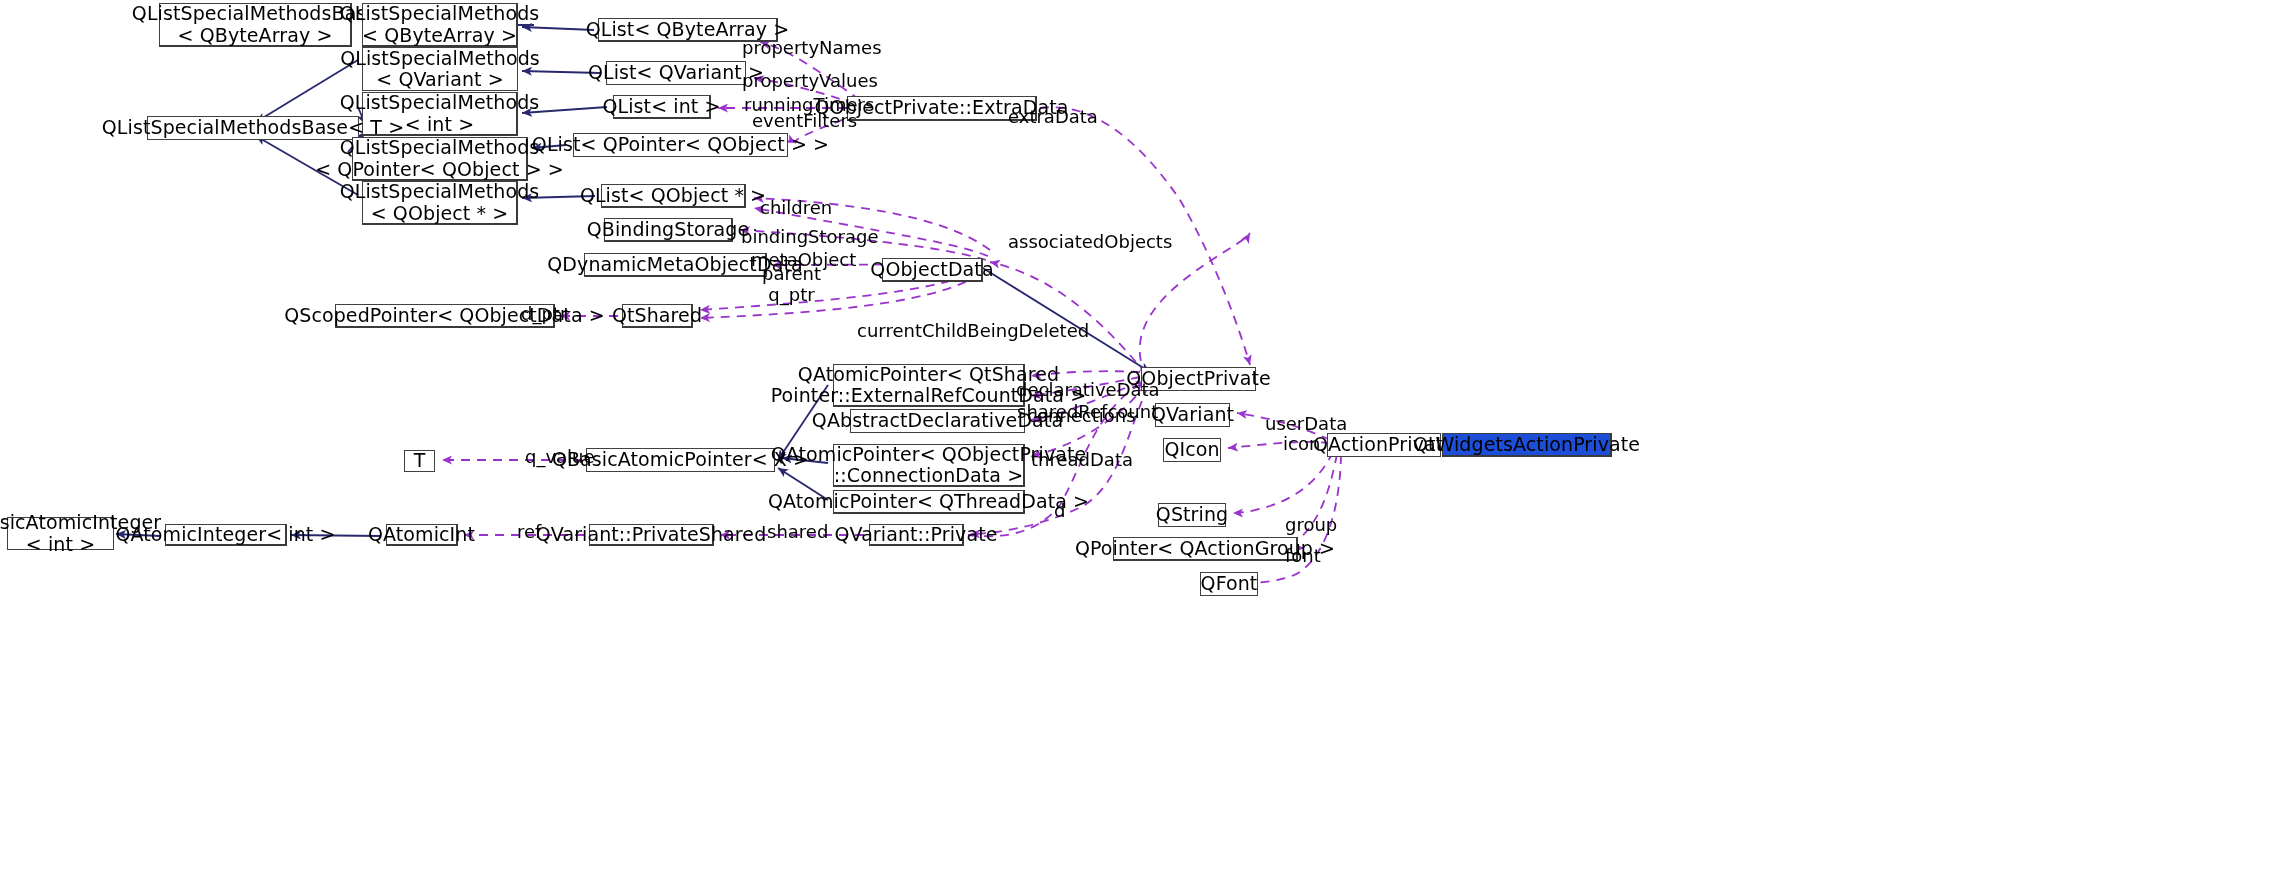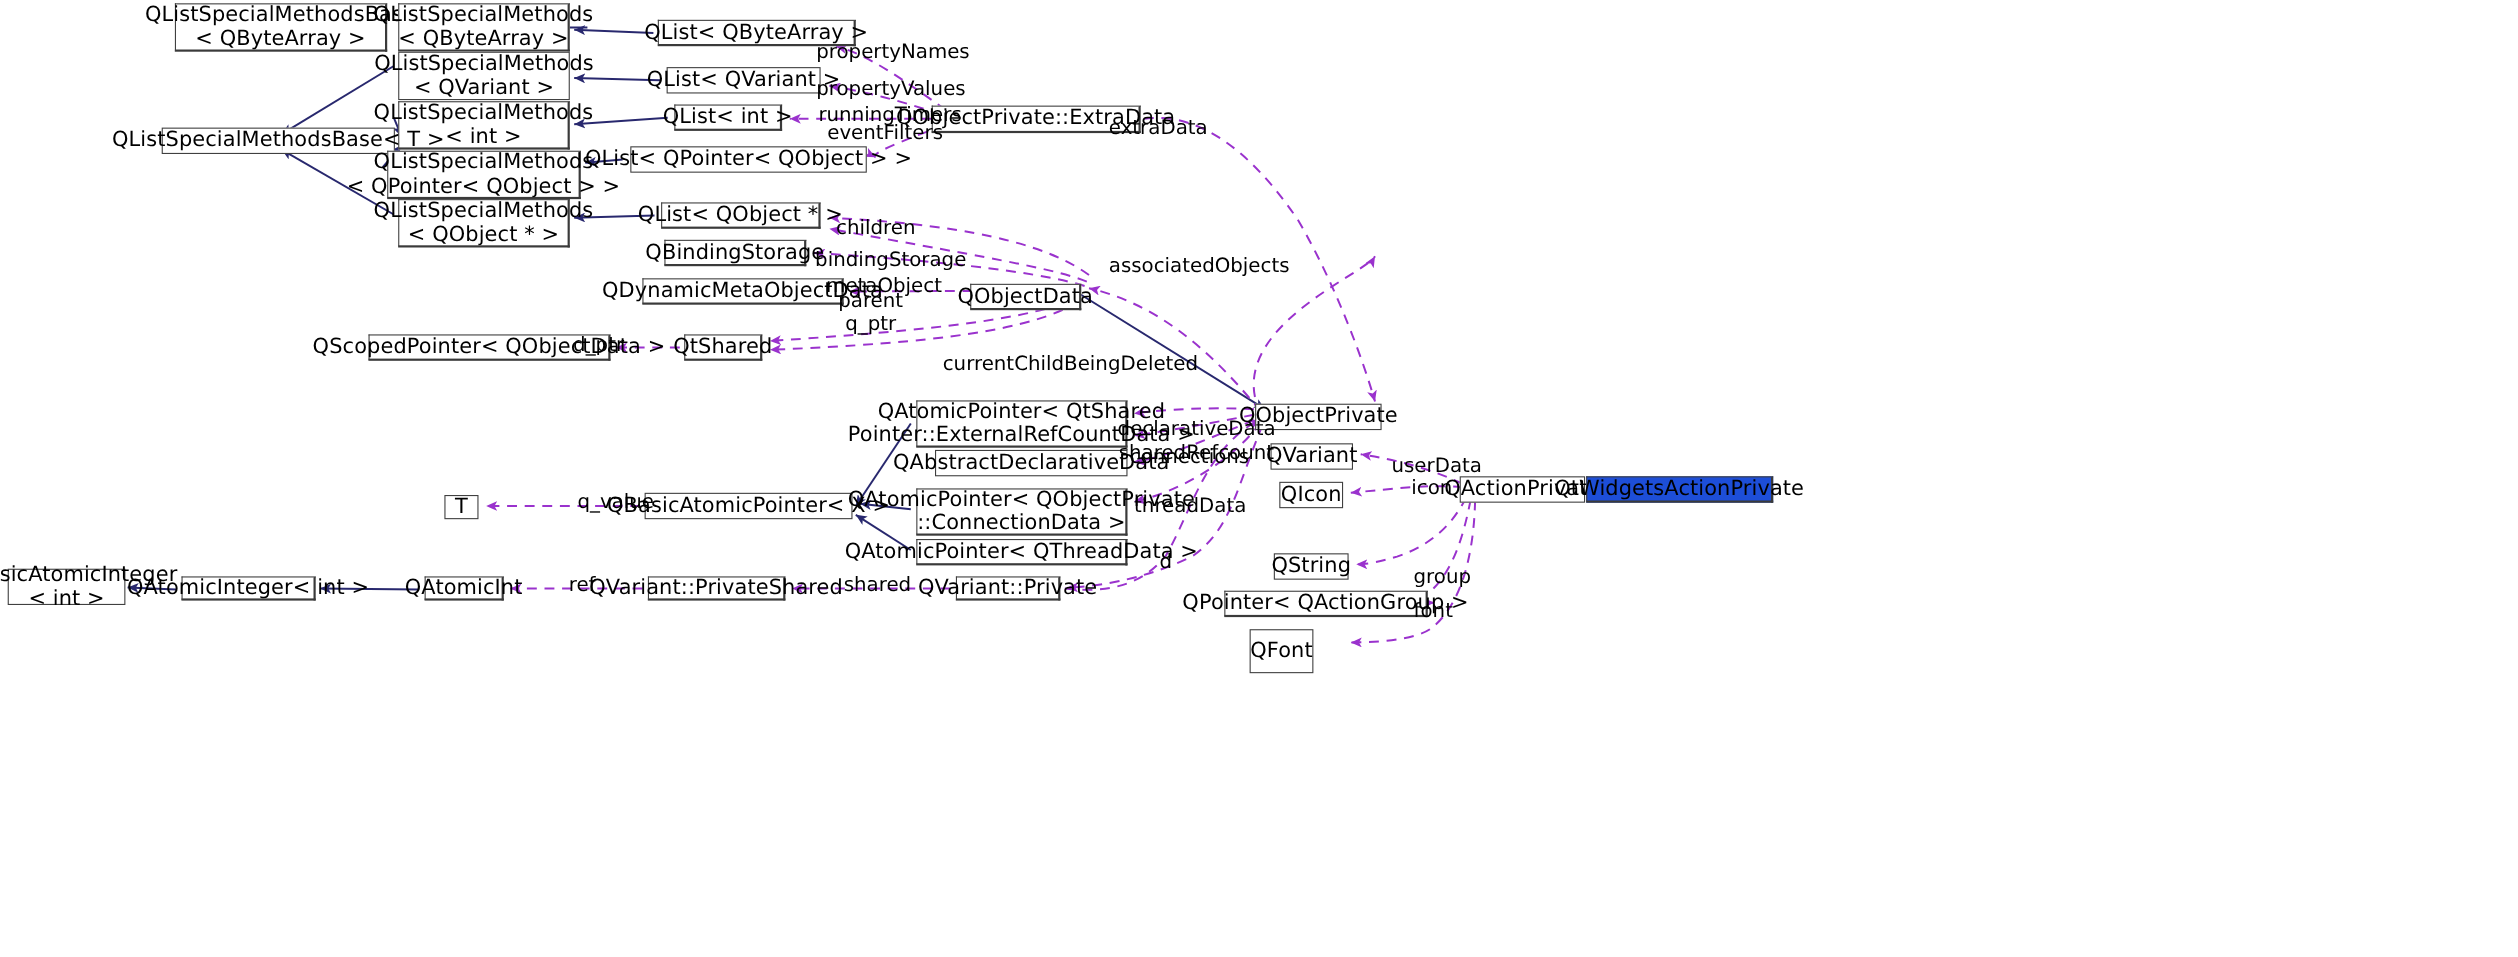--- a/index.html
+++ b/index.html
@@ -153,21 +153,21 @@
     <div class="node" style="left: 404px; top: 450px; width: 31px; height: 22px;">T</div>
     <div class="node" style="left: 586px; top: 448px; width: 189px; height: 24px;">QBasicAtomicPointer&lt; X &gt;</div>
     <div class="node shadow" style="left: 833px; top: 444px; width: 192px; height: 43px;">QAtomicPointer&lt; QObjectPrivate
 ::ConnectionData &gt;</div>
     <div class="node shadow" style="left: 833px; top: 490px; width: 192px; height: 24px;">QAtomicPointer&lt; QThreadData &gt;</div>
     <div class="node" style="left: 1141px; top: 367px; width: 115px; height: 24px;">QObjectPrivate</div>
     <div class="node" style="left: 1155px; top: 403px; width: 75px; height: 24px;">QVariant</div>
     <div class="node" style="left: 1163px; top: 438px; width: 58px; height: 24px;">QIcon</div>
     <div class="node" style="left: 1158px; top: 503px; width: 68px; height: 24px;">QString</div>
     <div class="node shadow" style="left: 1113px; top: 537px; width: 185px; height: 24px;">QPointer&lt; QActionGroup &gt;</div>
-    <div class="node" style="left: 1136px; top: 572px; width: 58px; height: 40px;">QFont</div>
+    <div class="node" style="left: 1200px; top: 572px; width: 58px; height: 24px;">QFont</div>
     <div class="node" style="left: 1327px; top: 433px; width: 114px; height: 24px;">QActionPrivate</div>
     <div class="node shadow current" style="left: 1442px; top: 433px; width: 170px; height: 24px;">QtWidgetsActionPrivate</div>
     <div class="node" style="left: 7px; top: 517px; width: 107px; height: 33px;">QBasicAtomicInteger
 &lt; int &gt;</div>
     <div class="node shadow" style="left: 165px; top: 524px; width: 122px; height: 22px;">QAtomicInteger&lt; int &gt;</div>
     <div class="node shadow" style="left: 386px; top: 524px; width: 72px; height: 22px;">QAtomicInt</div>
     <div class="node shadow" style="left: 589px; top: 524px; width: 125px; height: 22px;">QVariant::PrivateShared</div>
     <div class="node shadow" style="left: 869px; top: 524px; width: 95px; height: 22px;">QVariant::Private</div>
     <div class="elabel" style="left: 742px; top: 37px;">propertyNames</div>
     <div class="elabel" style="left: 742px; top: 70px;">propertyValues</div>

